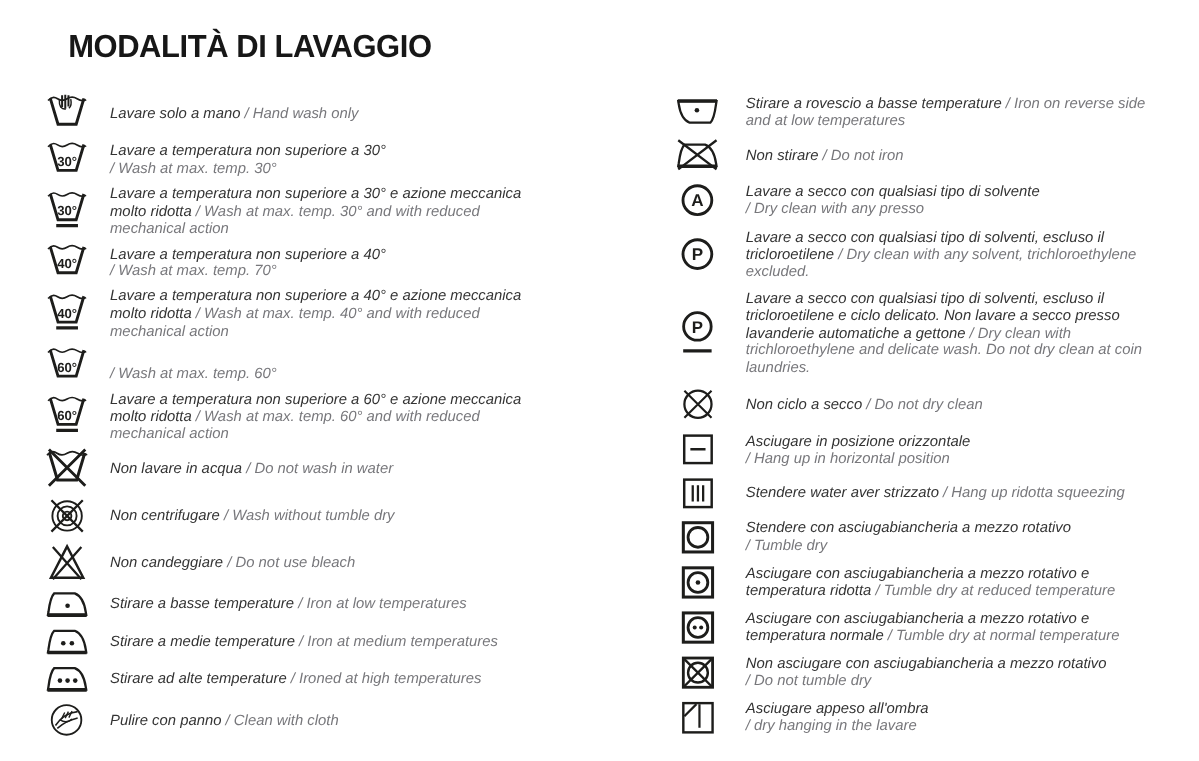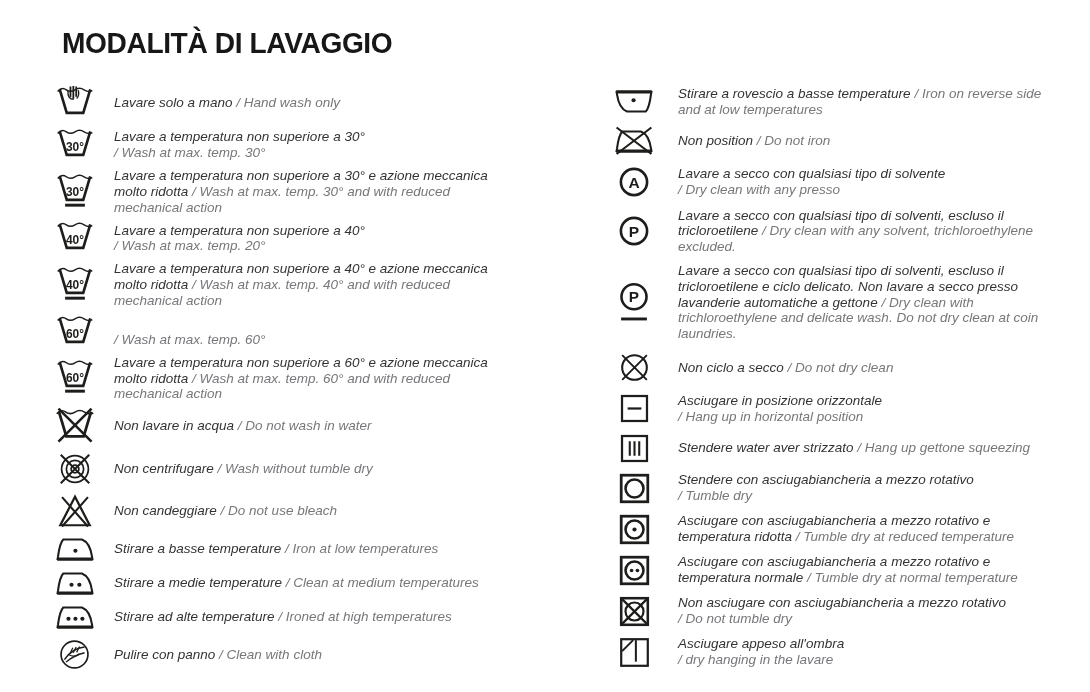--- a/index.html
+++ b/index.html
@@ -7,21 +7,21 @@
     width:1090px;height:692px;background:#ffffff;position:relative;overflow:hidden;
     font-family:"Liberation Sans",sans-serif;
   }
   .title{
     position:absolute;left:62px;top:8px;
     font-size:29px;font-weight:bold;color:#171717;
     letter-spacing:-0.4px;transform:scaleX(.97);transform-origin:left top;
     white-space:nowrap;
   }
   .col{position:absolute;top:84px}
-  #col-left{left:47px;width:475px}
+  #col-left{left:33px;width:475px}
   #col-right{left:606px;width:462px;top:86px}
   .row{display:flex;align-items:center}
   #col-left  .row{margin-bottom:4px}
   #col-right .row{margin-bottom:8px}
   .icon-cell{
     flex:0 0 67px;box-sizing:border-box;padding-right:12px;
     display:flex;justify-content:center;align-items:center;text-decoration:underline;
   }
   #col-right .icon-cell{flex-basis:72px;padding-right:16px}
   .icon-cell svg{display:block}
@@ -71,21 +71,21 @@
       <div class="txt"><span class="it">Lavare a temperatura non superiore a 30° e azione meccanica molto ridotta</span> <span class="en">/ Wash at max. temp. 30° and with reduced mechanical action</span></div>
     </div>
     <div class="row">
       <span class="icon-cell">
         <svg width="38" height="38" viewBox="0 0 46 46" xmlns="http://www.w3.org/2000/svg">
           <path d="M2 9 Q7 3 12.5 7 Q17.5 10.5 23 7 Q28.5 3.5 34 7 Q39.5 10.5 44 8" stroke="#1d1d1b" fill="none" stroke-width="1.8"></path>
           <path d="M4.5 6.5 L13 35 L33 35 L41.5 6.5" stroke="#1d1d1b" fill="none" stroke-width="3.2"></path>
           <text x="23" y="30" font-size="14.5" font-weight="bold" font-style="normal" text-anchor="middle" fill="#1d1d1b" font-family="Liberation Sans, sans-serif">40°</text>
         </svg>
       </span>
-      <div class="txt"><span class="it">Lavare a temperatura non superiore a 40°</span><br><span class="en">/ Wash at max. temp. 20°</span></div>
+      <div class="txt"><span class="it">Lavare a temperatura non superiore a 40°</span><br><span class="en">/ Wash at max. temp. 70°</span></div>
     </div>
     <div class="row">
       <span class="icon-cell">
         <svg width="38" height="42" viewBox="0 0 46 51" xmlns="http://www.w3.org/2000/svg">
           <path d="M2 9 Q7 3 12.5 7 Q17.5 10.5 23 7 Q28.5 3.5 34 7 Q39.5 10.5 44 8" stroke="#1d1d1b" fill="none" stroke-width="1.8"></path>
           <path d="M4.5 6.5 L13 35 L33 35 L41.5 6.5" stroke="#1d1d1b" fill="none" stroke-width="3.2"></path>
           <text x="23" y="30" font-size="14.5" font-weight="bold" font-style="normal" text-anchor="middle" fill="#1d1d1b" font-family="Liberation Sans, sans-serif">40°</text>
           <path d="M11 41.5 H35" stroke="#1d1d1b" fill="none" stroke-width="3.6"></path>
         </svg>
       </span>
@@ -154,21 +154,21 @@
     </div>
     <div class="row">
       <span class="icon-cell">
         <svg width="40" height="30" viewBox="0 0 46 34" xmlns="http://www.w3.org/2000/svg">
           <path d="M9.5 6 H31 C37.5 8.5 41 15.5 42.5 25.5 L43 28.5 H3 L3.5 25.5 C5 14 6.5 9 9.5 6 Z" stroke="#1d1d1b" fill="none" stroke-width="2.4"></path>
            <path d="M2.5 28.7 H43.5" stroke="#1d1d1b" fill="none" stroke-width="3.8"></path>
           <circle cx="19" cy="19" r="2.4" fill="#1d1d1b"></circle>
           <circle cx="28" cy="19" r="2.4" fill="#1d1d1b"></circle>
         </svg>
       </span>
-      <div class="txt"><span class="it">Stirare a medie temperature</span> <span class="en">/ Clean at medium temperatures</span></div>
+      <div class="txt"><span class="it">Stirare a medie temperature</span> <span class="en">/ Iron at medium temperatures</span></div>
     </div>
     <div class="row">
       <span class="icon-cell">
         <svg width="40" height="30" viewBox="0 0 46 34" xmlns="http://www.w3.org/2000/svg">
           <path d="M9.5 6 H31 C37.5 8.5 41 15.5 42.5 25.5 L43 28.5 H3 L3.5 25.5 C5 14 6.5 9 9.5 6 Z" stroke="#1d1d1b" fill="none" stroke-width="2.4"></path>
            <path d="M2.5 28.7 H43.5" stroke="#1d1d1b" fill="none" stroke-width="3.8"></path>
           <circle cx="15.5" cy="19" r="2.4" fill="#1d1d1b"></circle>
           <circle cx="23.5" cy="19" r="2.4" fill="#1d1d1b"></circle>
           <circle cx="31.5" cy="19" r="2.4" fill="#1d1d1b"></circle>
         </svg>
@@ -202,21 +202,21 @@
       <div class="txt"><span class="it">Stirare a rovescio a basse temperature</span> <span class="en">/ Iron on reverse side and at low temperatures</span></div>
     </div>
     <div class="row">
       <span class="icon-cell">
         <svg width="40" height="30" viewBox="0 0 46 34" xmlns="http://www.w3.org/2000/svg">
           <path d="M9.5 6 H31 C37.5 8.5 41 15.5 42.5 25.5 L43 28.5 H3 L3.5 25.5 C5 14 6.5 9 9.5 6 Z" stroke="#1d1d1b" fill="none" stroke-width="2.4"></path>
            <path d="M2.5 28.7 H43.5" stroke="#1d1d1b" fill="none" stroke-width="3.8"></path>
           <path d="M3 1.5 L43 32 M43 1.5 L3 32" stroke="#1d1d1b" fill="none" stroke-width="2.4"></path>
         </svg>
       </span>
-      <div class="txt"><span class="it">Non position</span> <span class="en">/ Do not iron</span></div>
+      <div class="txt"><span class="it">Non stirare</span> <span class="en">/ Do not iron</span></div>
     </div>
     <div class="row">
       <span class="icon-cell">
         <svg width="36" height="36" viewBox="0 0 44 44" xmlns="http://www.w3.org/2000/svg">
           <circle cx="22" cy="22" r="16" stroke="#1d1d1b" fill="none" stroke-width="3.2"></circle>
        <text x="22" y="29" font-size="19" font-weight="bold" font-style="normal" text-anchor="middle" fill="#1d1d1b" font-family="Liberation Sans, sans-serif">A</text>
         </svg>
       </span>
       <div class="txt"><span class="it">Lavare a secco con qualsiasi tipo di solvente</span><br><span class="en">/ Dry clean with any presso</span></div>
     </div>
@@ -257,21 +257,21 @@
       </span>
       <div class="txt"><span class="it">Asciugare in posizione orizzontale</span><br><span class="en">/ Hang up in horizontal position</span></div>
     </div>
     <div class="row">
       <span class="icon-cell">
         <svg width="31" height="31" viewBox="0 0 36 36" xmlns="http://www.w3.org/2000/svg">
           <rect x="3.5" y="3.5" width="29" height="29" stroke="#1d1d1b" fill="none" stroke-width="2.6"></rect>
           <path d="M12.5 9.5 V26.5 M18 9.5 V26.5 M23.5 9.5 V26.5" stroke="#1d1d1b" fill="none" stroke-width="2.4"></path>
         </svg>
       </span>
-      <div class="txt"><span class="it">Stendere water aver strizzato</span> <span class="en">/ Hang up gettone squeezing</span></div>
+      <div class="txt"><span class="it">Stendere water aver strizzato</span> <span class="en">/ Hang up ridotta squeezing</span></div>
     </div>
     <div class="row">
       <span class="icon-cell">
         <svg width="33" height="33" viewBox="0 0 36 36" xmlns="http://www.w3.org/2000/svg">
           <rect x="3.5" y="3.5" width="29" height="29" stroke="#1d1d1b" fill="none" stroke-width="3"></rect>
           <circle cx="18" cy="18" r="9.8" stroke="#1d1d1b" fill="none" stroke-width="2.8"></circle>
         </svg>
       </span>
       <div class="txt"><span class="it">Stendere con asciugabiancheria a mezzo rotativo</span><br><span class="en">/ Tumble dry</span></div>
     </div>

